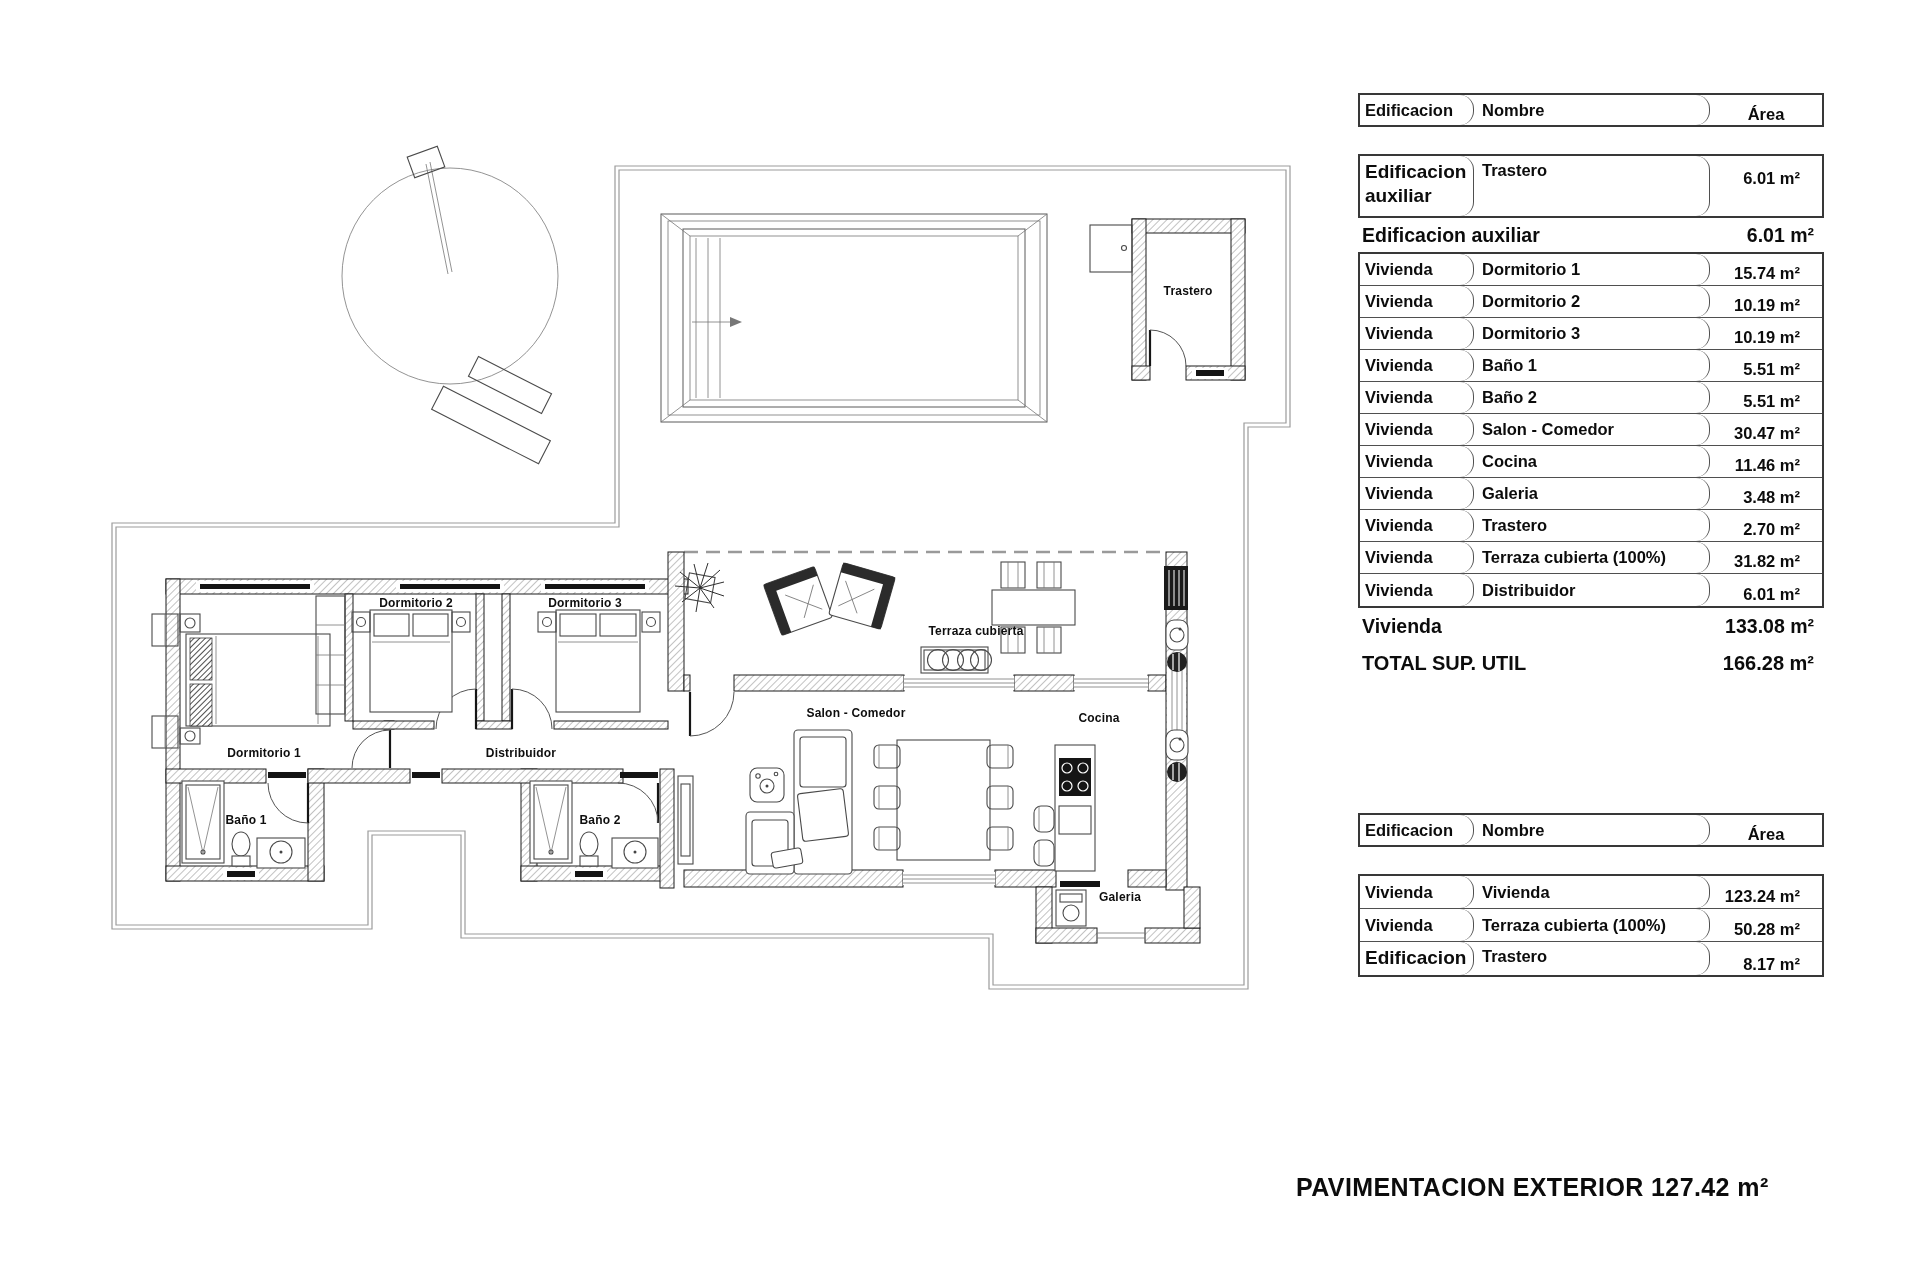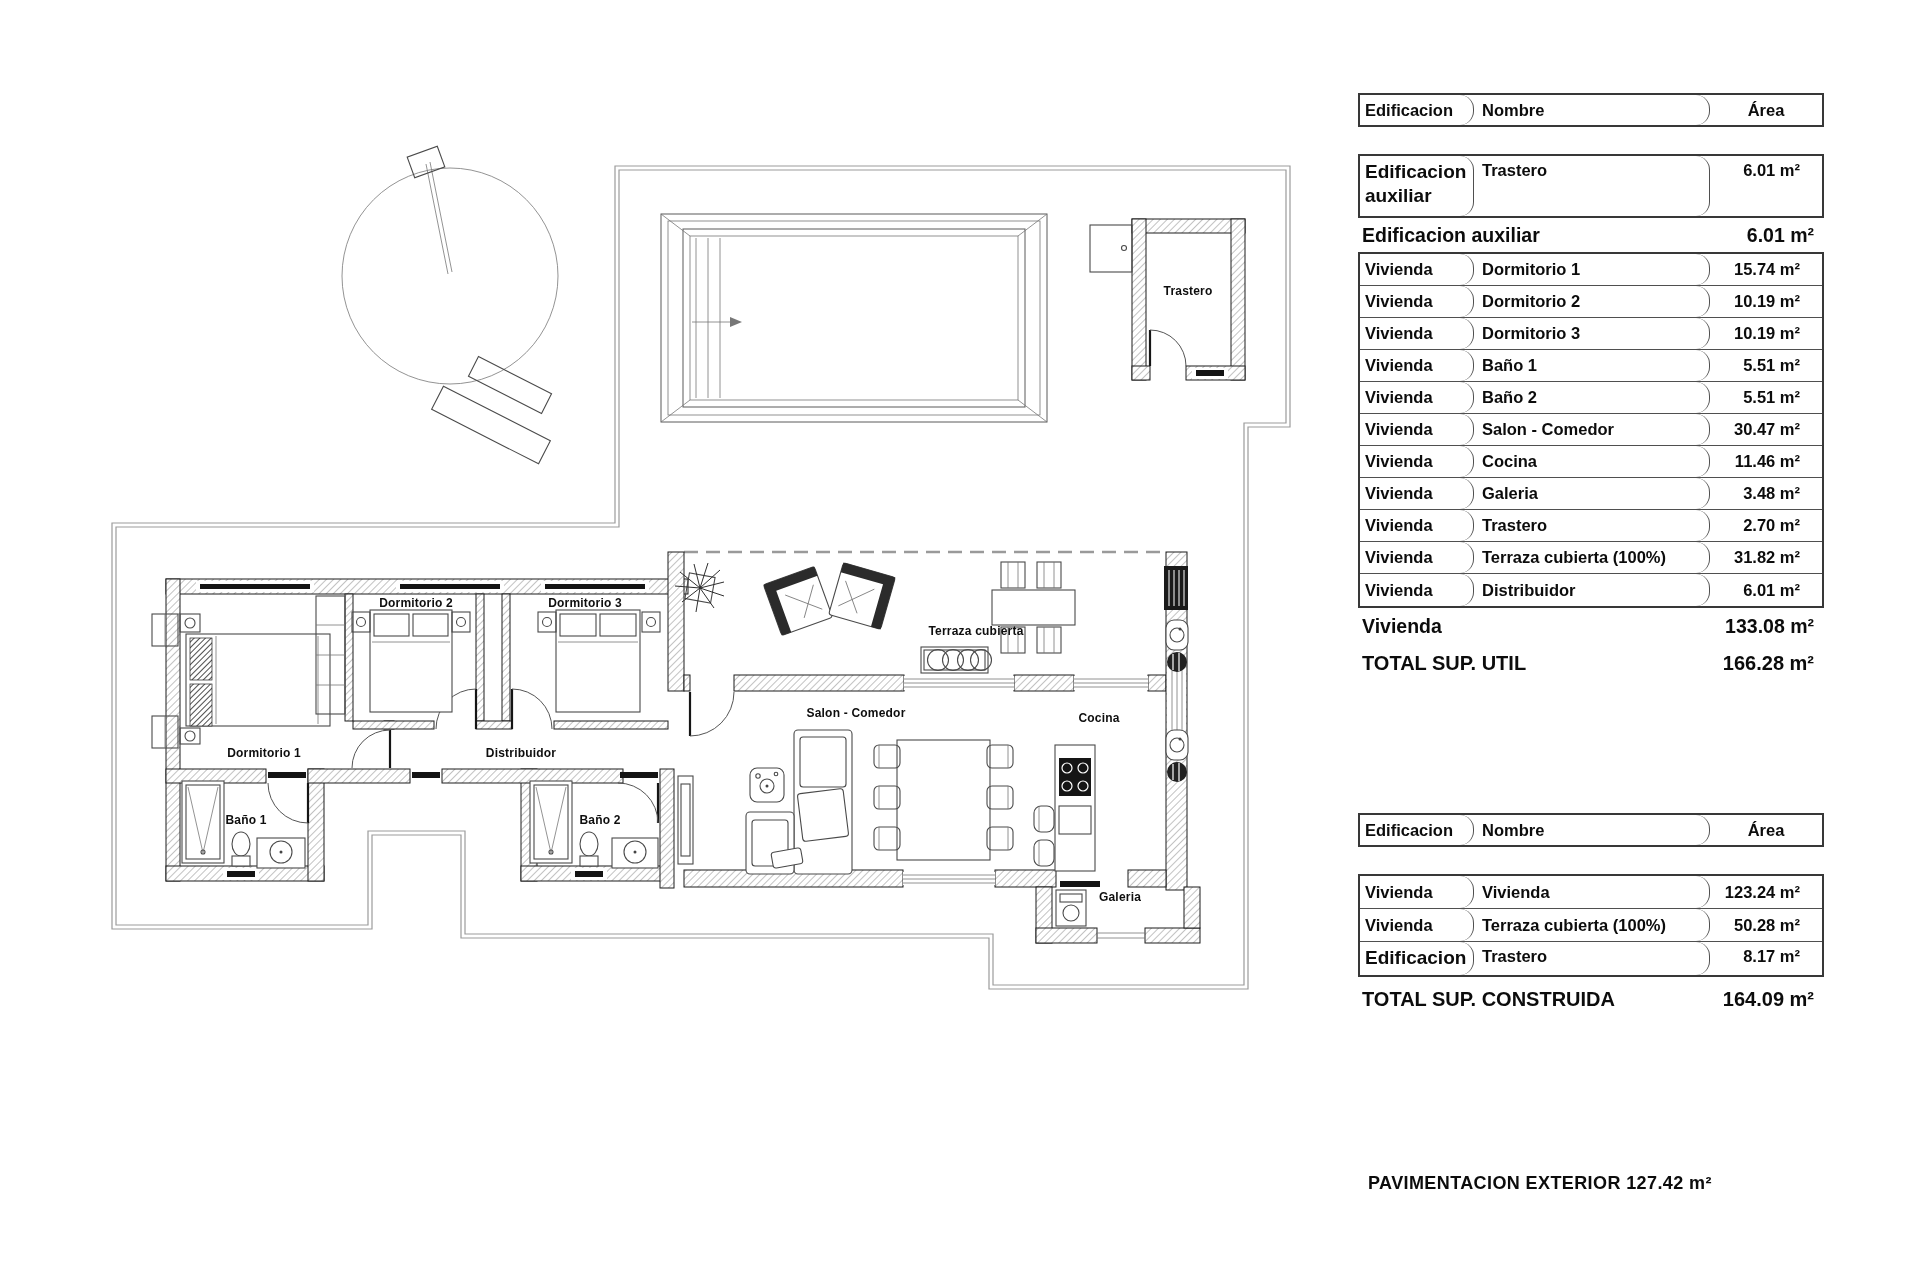--- a/index.html
+++ b/index.html
@@ -28,37 +28,37 @@
   .tables { position:absolute; left:1358px; top:93px; width:466px; }
   .tbl { border:2px solid #383838; background:#fff; }
   .t-title { height:52px; display:flex; align-items:center; justify-content:center;
              font-weight:700; font-size:21px; border-bottom:2px solid #3d3d3d; }
   .t-title.small { height:30px; font-size:19.5px; }
   .row3 { display:grid; grid-template-columns:114px 236px 1fr; }
   .hdr  { height:30px; }
   .cell { font-weight:700; font-size:16.5px; display:flex; align-items:center; overflow:hidden;border-radius:14px; }
   .c-e  { padding-left:5px;  border-right:1.5px solid #4f4f4f; }
   .c-n  { padding-left:8px;  border-right:1.5px solid #4f4f4f; }
-  .c-a  { justify-content:flex-end; padding-right:22px; }
+  .c-a  { justify-content:flex-end; padding-right:22px;margin-top:8px; }
   .c-a.center { justify-content:center; padding-right:0; }
   .mrow { height:32px; }
   .mrow:not(:last-child), .crow:not(:last-child) { border-bottom:1.5px solid #4f4f4f; }
   .tall { height:60px; }
   .tall .cell { align-items:flex-start; padding-top:4px; line-height:1.25; }
   .tall2 { height:62px; }
   .tall2 .cell { align-items:flex-start; padding-top:4px; line-height:1.25; }
   .crow { height:33px; }
   .sumline { display:flex; justify-content:space-between; align-items:center;
              font-weight:700; padding:0 10px 0 4px; }
   .sub1 { height:34px; font-size:19.5px; }
   .sub2 { height:36px; font-size:19.5px; }
   .tot  { height:38px; font-size:20px; }
   .gap27 { height:27px; } .gap131 { height:131px; } .gap3 { height:3px; }
-  .footer-note { position:absolute; left:1368px; top:1173px; font-weight:700;
-                 font-size:18px; letter-spacing:.4px; white-space:nowrap; }
+  .footer-note { position:absolute; left:1296px; top:1173px; font-weight:700;
+                 font-size:25px; letter-spacing:.4px; white-space:nowrap; }
 </style>
 </head>
 <body>
 
 <div class="plan-wrap">
 <svg width="1350" height="1280" viewBox="0 0 1350 1280">
   <defs>
     <pattern id="h" width="5" height="5" patternUnits="userSpaceOnUse" patternTransform="rotate(45)">
       <rect width="5" height="5" fill="#fff"></rect>
       <line x1="0" y1="0" x2="0" y2="5" stroke="#8f8f8f" stroke-width="1.1"></line>
@@ -532,19 +532,15 @@
       <div class="cell c-a">50.28 m²</div>
     </div>
     <div class="row3 crow tall2">
       <div class="cell c-e" style="font-size:19px;">Edificacion auxiliar</div>
       <div class="cell c-n">Trastero</div>
       <div class="cell c-a">8.17 m²</div>
     </div>
   </div>
 
   <div class="gap3"></div>
-  <div class="sumline tot">
-    <span>TOTAL SUP. CONSTRUIDA</span>
-    <span>164.09 m²</span>
-  </div>
 </div>
 
 <div class="footer-note">PAVIMENTACION EXTERIOR 127.42 m²</div>
 
 </body></html>

